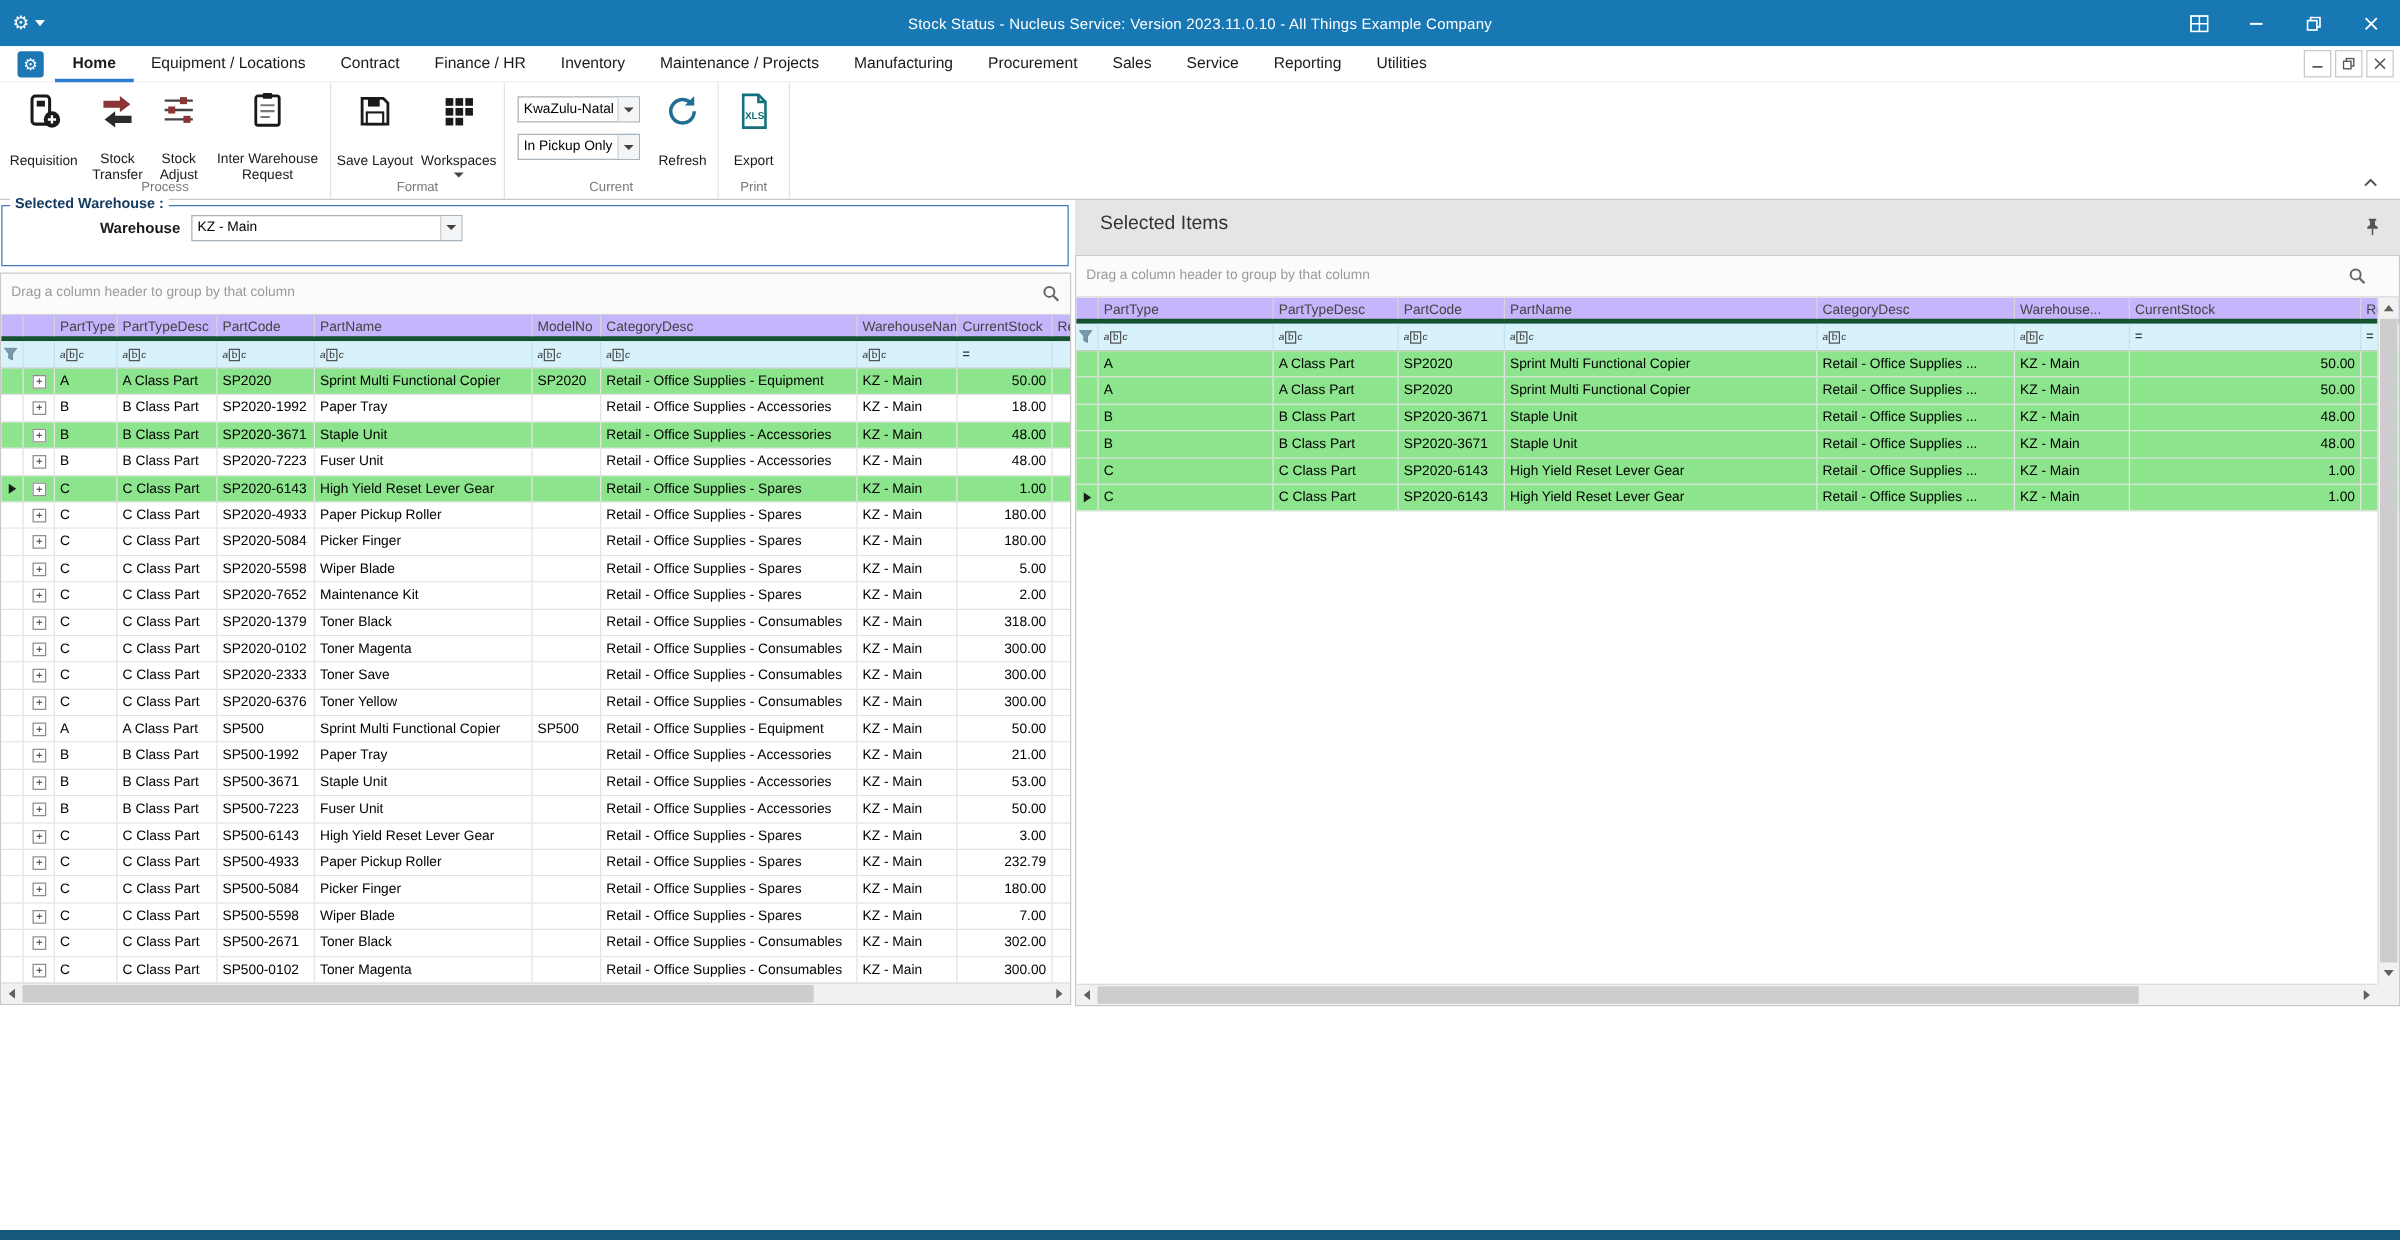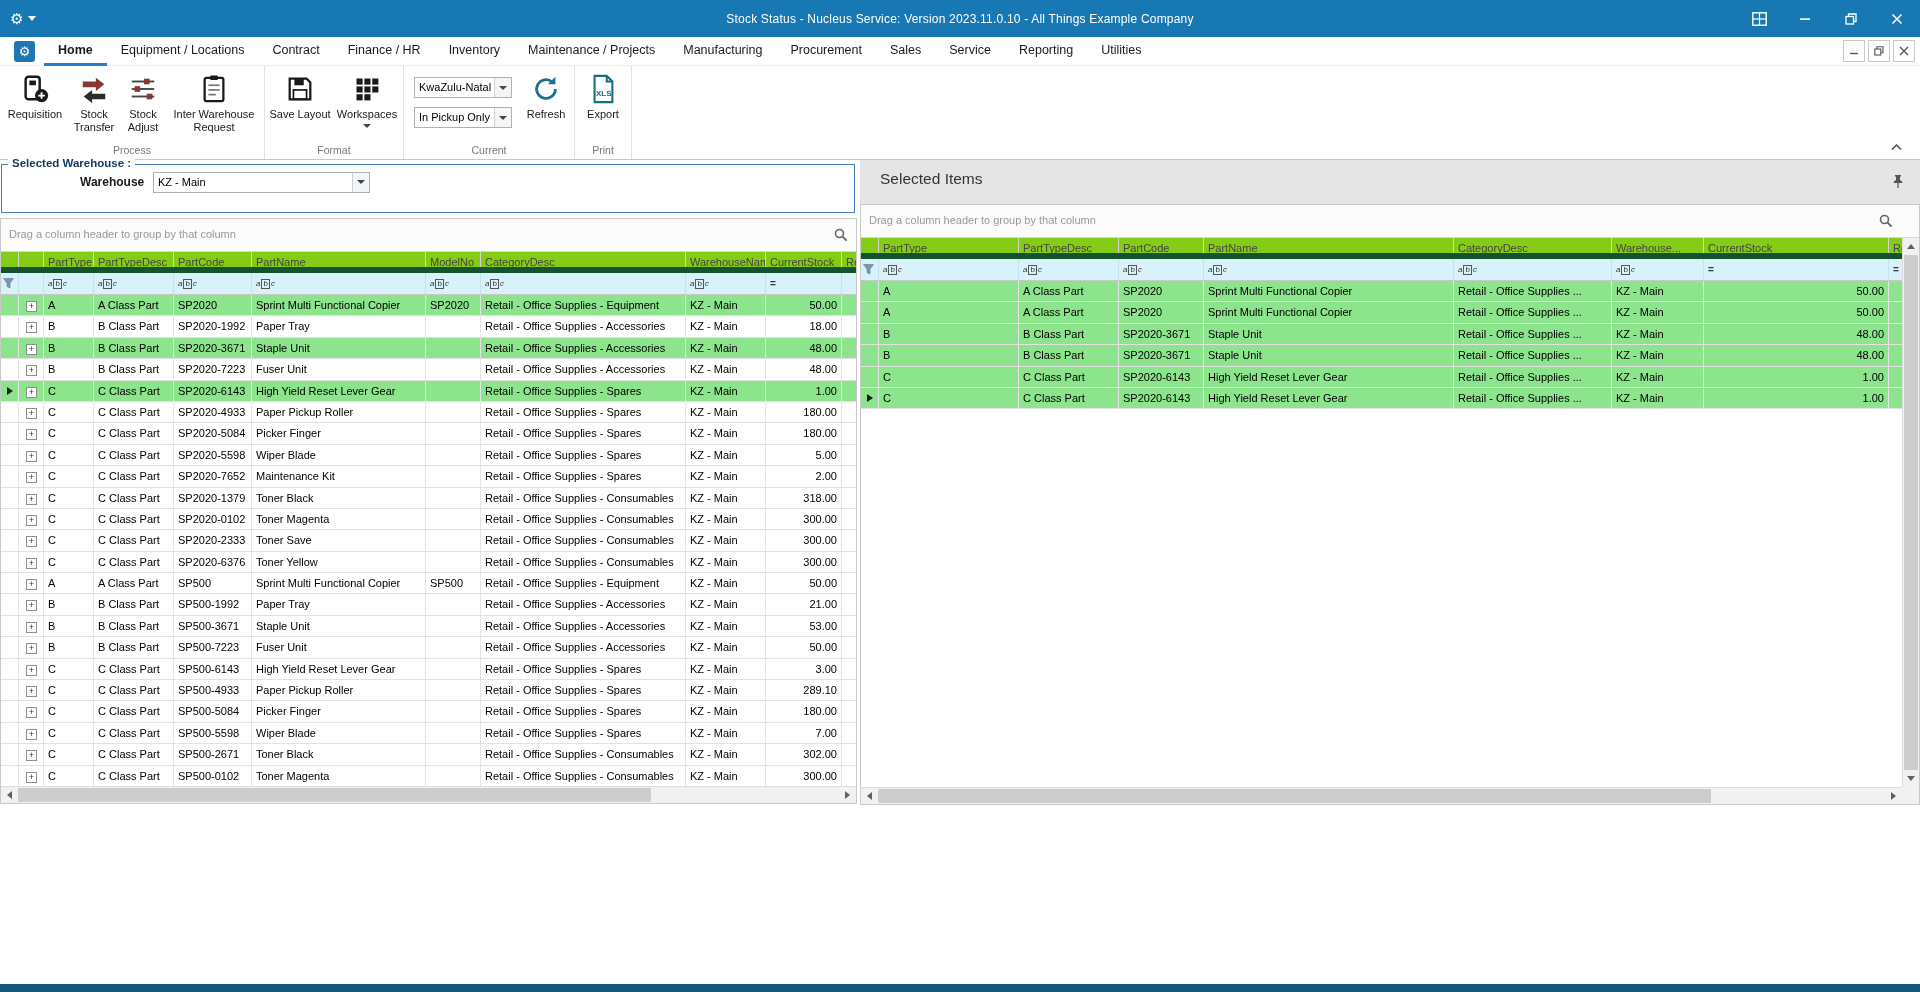--- a/index.html
+++ b/index.html
@@ -32,21 +32,21 @@
     display:flex; align-items:center; justify-content:center; }
 
   
   #ribbon { position:absolute; left:0; top:66px; width:1920px; height:94px; background:#fff;
     border-bottom:1px solid #c8c8c8; display:flex; }
   .rgroup { display:flex; flex-direction:column; border-right:1px solid #e3e3e3; padding:0 2px; }
   .rbuttons { flex:1; display:flex; align-items:flex-start; padding-top:4px; }
   .rgroup-label { height:16px; line-height:15px; text-align:center; font-size:10.5px; color:#787878; }
   .rbtn { display:flex; flex-direction:column; align-items:center; padding-top:3px; height:72px; }
   .ricon { width:32px; height:32px; display:flex; align-items:center; justify-content:center; }
-  .rlabel { font-size:11px; color:#1a1a1a; text-align:center; line-height:12.5px; margin-top:3px; }
+  .rlabel { font-size:11px; color:#1a1a1a; text-align:center; line-height:12.5px; margin-top:18px; }
   .ws-caret { width:0; height:0; border-left:4px solid transparent; border-right:4px solid transparent;
     border-top:4px solid #444; margin-top:3px; }
   .rcombos { display:flex; flex-direction:column; gap:9px; padding:7px 8px 0 8px; }
   .combo { width:98px; height:21px; border:1px solid #a8b3bb; background:#fff; display:flex; }
   .combo-val { flex:1; font-size:11px; line-height:19px; padding-left:4px; white-space:nowrap; overflow:hidden; }
   .combo-btn { width:17px; border-left:1px solid #c9d2d8; background:#f3f5f6;
     display:flex; align-items:center; justify-content:center; }
   .caret-dn { width:0; height:0; border-left:4px solid transparent; border-right:4px solid transparent;
     border-top:4px solid #444; }
   #ribbon-collapse { position:absolute; right:18px; bottom:4px; }
@@ -69,21 +69,21 @@
   #right-frame { left:860px; top:204px; width:1060px; height:601px; }
 
   .group-bar { height:33px; border-bottom:1px solid #d8d8d8; background:#fbfbfb; position:relative; }
   .group-hint { position:absolute; left:8px; top:9px; font-size:11px; color:#9a9a9a; }
   .find-icon { position:absolute; right:8px; top:9px; }
   #right-frame .find-icon { right:26px; }
 
   .g-row { display:flex; }
   .g-cell { flex:none; padding:0 4px; font-size:11px; white-space:nowrap; overflow:hidden;
     border-right:1px solid #e4e4e4; }
-  .g-header { height:21px; border-bottom:6px solid #14532d; background:#84cc16; }
+  .g-header { height:21px; border-bottom:4px solid #14532d; background:#c4b5fd; }
   .g-header .g-cell { color:#444; line-height:20px; border-right:1px solid #d4d4d4; }
   .g-filter { height:22px; background:#d8f2fb; border-bottom:1px solid #c9c9c9; }
   .g-filter .g-cell { border-right:1px solid #c3e2ee; display:flex; align-items:center; }
   .g-data { height:21.4px; border-bottom:1px solid #e2e2e2; background:#fff; }
   .g-data.green { background:#8ce48c; }
   .g-data .g-cell { line-height:20.5px; color:#000; }
   .g-cell.num { text-align:right; }
   .g-lead { padding:0 2px; }
   .expand-box { display:inline-block; width:11px; height:11px; border:1px solid #8f8f8f; background:#fff;
     font-size:9px; line-height:9px; text-align:center; color:#333; margin:4.5px 0 0 5px; }
@@ -672,21 +672,21 @@
         <div class="g-row g-data">
           <div class="g-cell g-lead" style="width: 18px;"></div>
           <div class="g-cell g-lead" style="width: 25px;"><span class="expand-box">+</span></div>
           <div class="g-cell" style="width: 50px;">C</div>
           <div class="g-cell" style="width: 80px;">C Class Part</div>
           <div class="g-cell" style="width: 78px;">SP500-4933</div>
           <div class="g-cell" style="width: 174px;">Paper Pickup Roller</div>
           <div class="g-cell" style="width: 55px;"></div>
           <div class="g-cell" style="width: 205px;">Retail - Office Supplies - Spares</div>
           <div class="g-cell" style="width: 80px;">KZ - Main</div>
-          <div class="g-cell num" style="width: 76px;">289.10</div>
+          <div class="g-cell num" style="width: 76px;">232.79</div>
           <div class="g-cell" style="width: 16px;"></div>
         </div>
         <div class="g-row g-data">
           <div class="g-cell g-lead" style="width: 18px;"></div>
           <div class="g-cell g-lead" style="width: 25px;"><span class="expand-box">+</span></div>
           <div class="g-cell" style="width: 50px;">C</div>
           <div class="g-cell" style="width: 80px;">C Class Part</div>
           <div class="g-cell" style="width: 78px;">SP500-5084</div>
           <div class="g-cell" style="width: 174px;">Picker Finger</div>
           <div class="g-cell" style="width: 55px;"></div>

